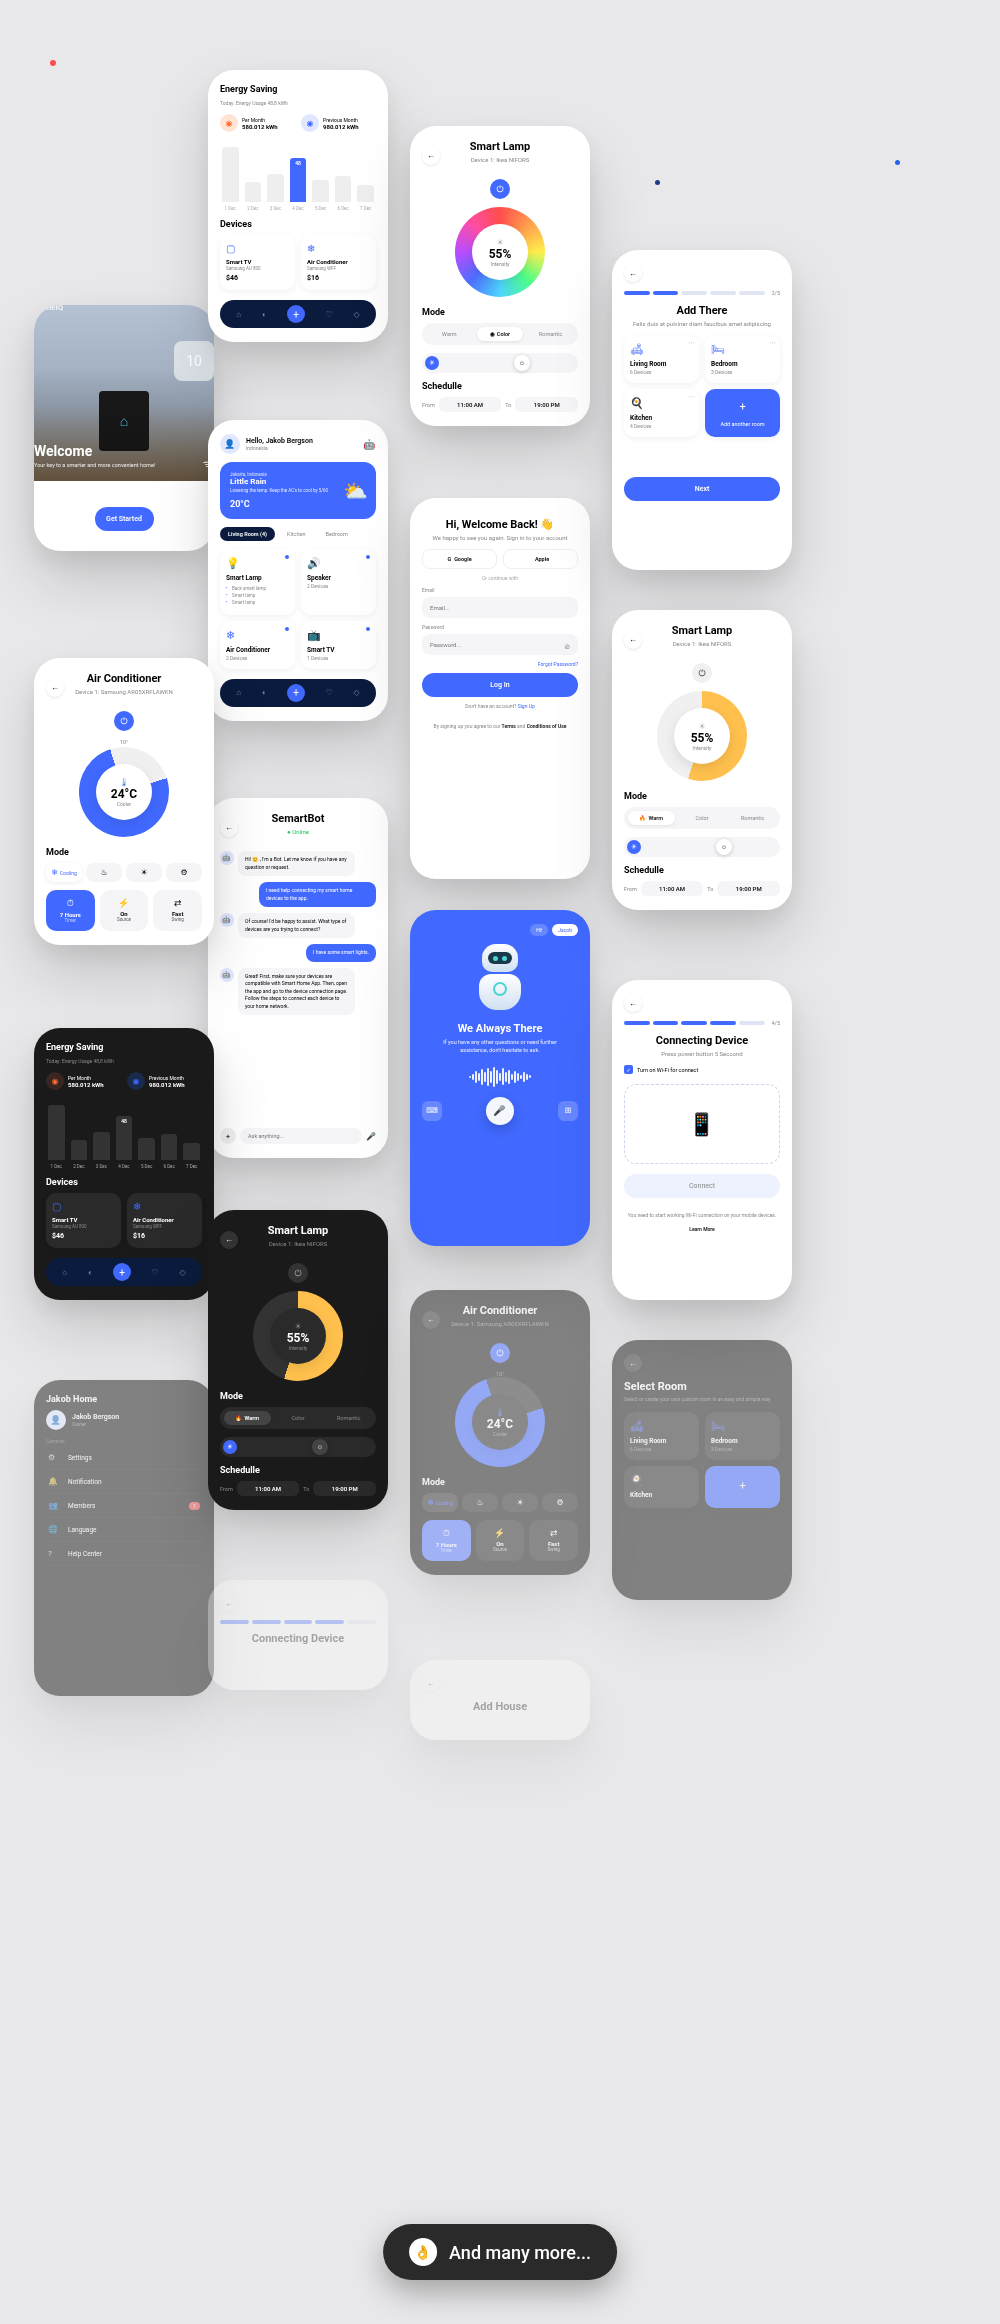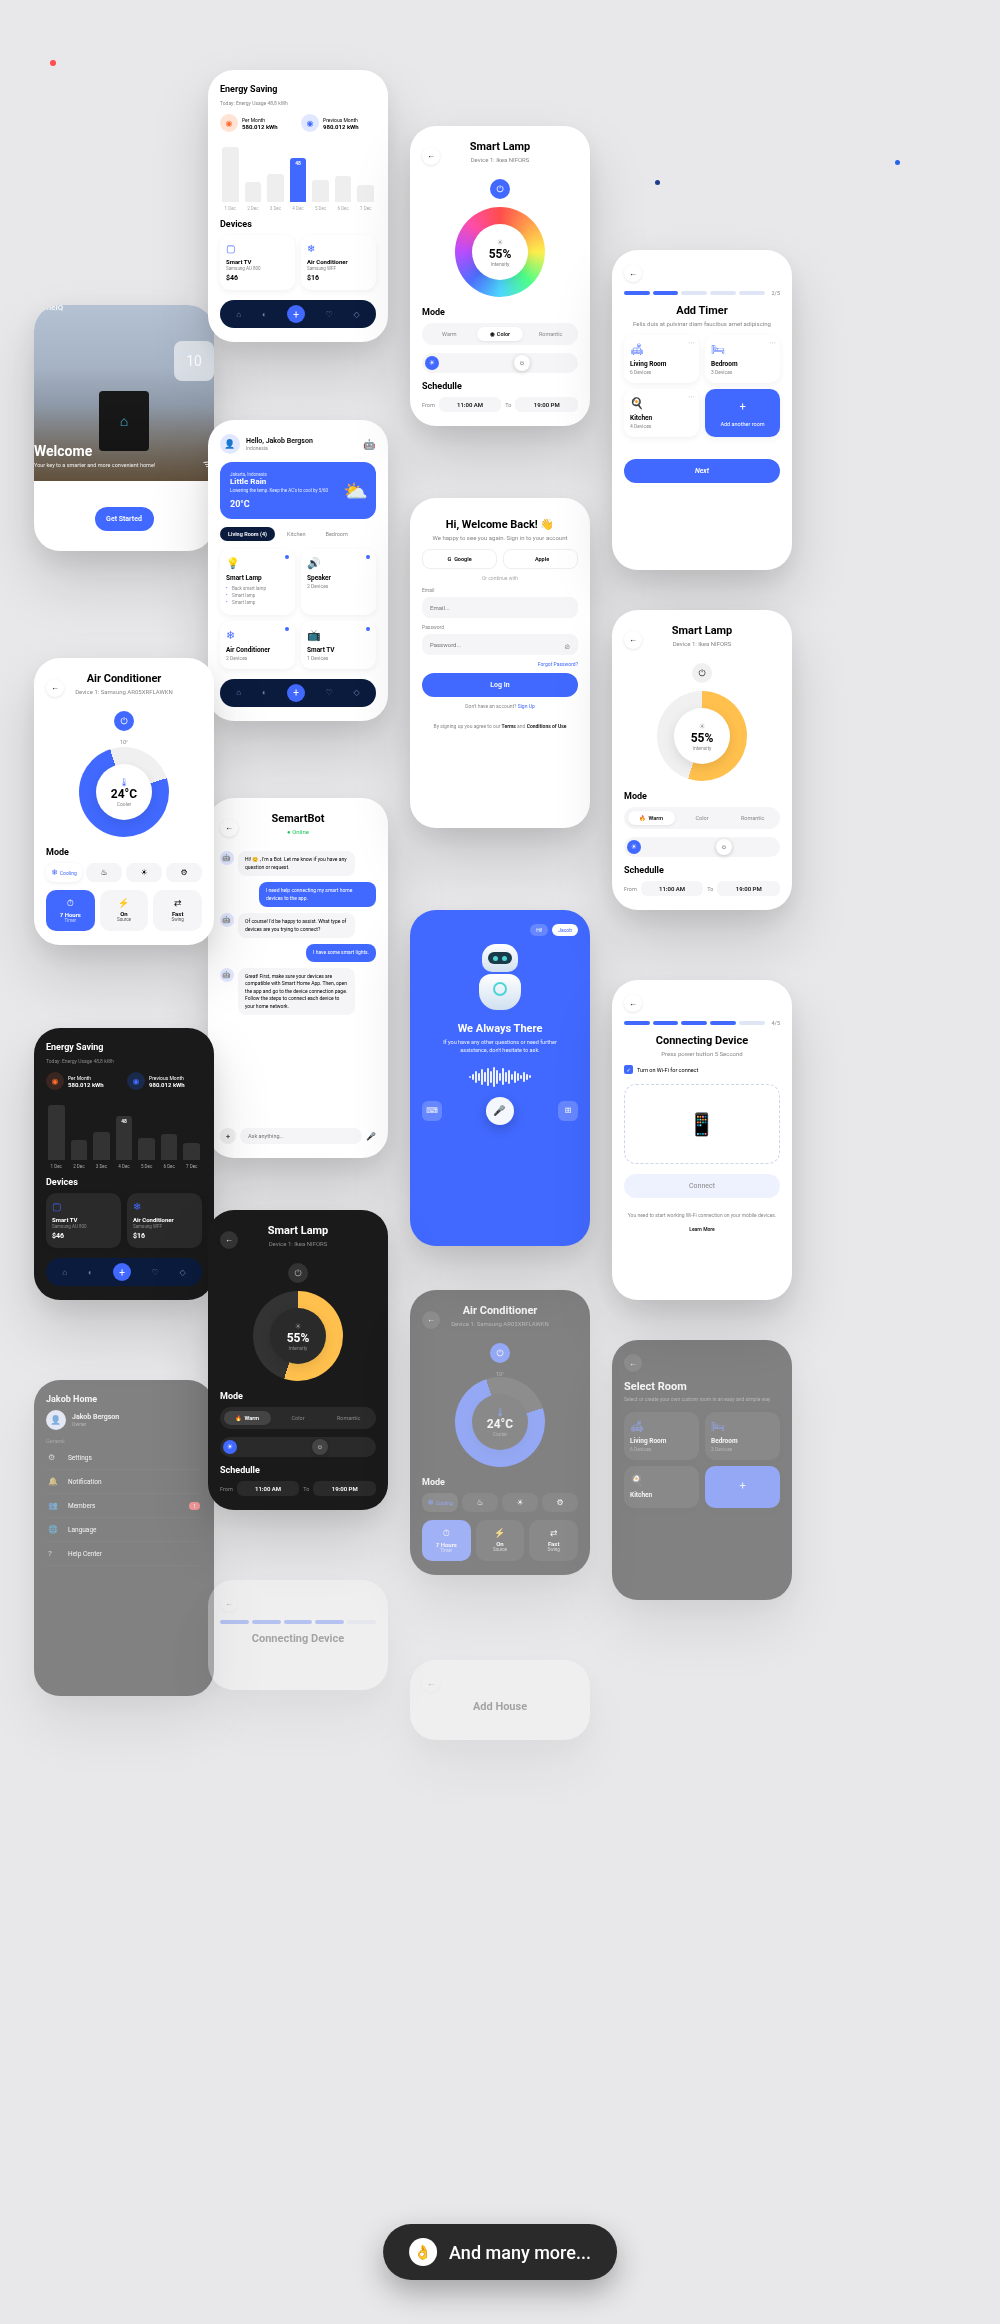--- a/index.html
+++ b/index.html
@@ -376,21 +376,21 @@
       </div>
   <div class="section-label">Schedulle</div>
   <div class="schedule-row">
         <span>From</span>
         <div class="time-box">11:00 AM</div>
         <span>To</span>
         <div class="time-box">19:00 PM</div>
       </div>
 </div>
 
-<div class="phone" style="top:458px; left:390px; height:330px;">
+<div class="phone" style="top:458px; left:390px; height:381px;">
   <div class="title" style="margin-top:6px;">Hi, Welcome Back! 👋</div>
   <div class="subtitle">We happy to see you again. Sign in to your account</div>
   <div class="oauth-row">
         <div class="oauth-btn">
           <span>G</span>
           <span>Google</span>
         </div>
         <div class="oauth-btn">
           <span></span>
           <span>Apple</span>
@@ -704,21 +704,21 @@
         <div style="flex:1"></div>
       </div>
   <div class="progress-dots">
         <div class="progress-dot done"></div>
         <div class="progress-dot done"></div>
         <div class="progress-dot"></div>
         <div class="progress-dot"></div>
         <div class="progress-dot"></div>
         <span class="progress-count">2/5</span>
       </div>
-  <div class="title">Add Timer</div>
+  <div class="title">Add There</div>
   <div class="subtitle">Felis duis at pulvinar diam faucibus amet adipiscing</div>
   <div class="tile-grid" style="margin-top:6px;">
     <div class="tile">
           <span style="position:absolute;top:4px;right:4px;font-size:7px;color:#aaa;">⋯</span>
           <div class="tile-ico">🛋</div>
           <div class="tile-name">Living Room</div>
           <div class="tile-sub">6 Devices</div>
         </div>
     <div class="tile">
           <span style="position:absolute;top:4px;right:4px;font-size:7px;color:#aaa;">⋯</span>
@@ -730,21 +730,21 @@
           <span style="position:absolute;top:4px;right:4px;font-size:7px;color:#aaa;">⋯</span>
           <div class="tile-ico">🍳</div>
           <div class="tile-name">Kitchen</div>
           <div class="tile-sub">4 Devices</div>
         </div>
     <div class="tile add">
           <div class="tile-ico">+</div>
           <div style="font-size:5.5px;">Add another room</div>
         </div>
   </div>
-  <div class="btn-primary" style="margin-top:22px;font-style:italic;">Next</div>
+  <div class="btn-primary" style="margin-top:40px;">Next</div>
 </div>
 
 <div class="phone" style="top:570px; left:592px;">
   <div class="header-row">
         <div class="back">←</div>
         <div class="title-block">
           <div class="title">Smart Lamp</div>
           <div class="subtitle">Device 1: Ikea NIFORS</div>
         </div>
         <div style="width:18px"></div>

